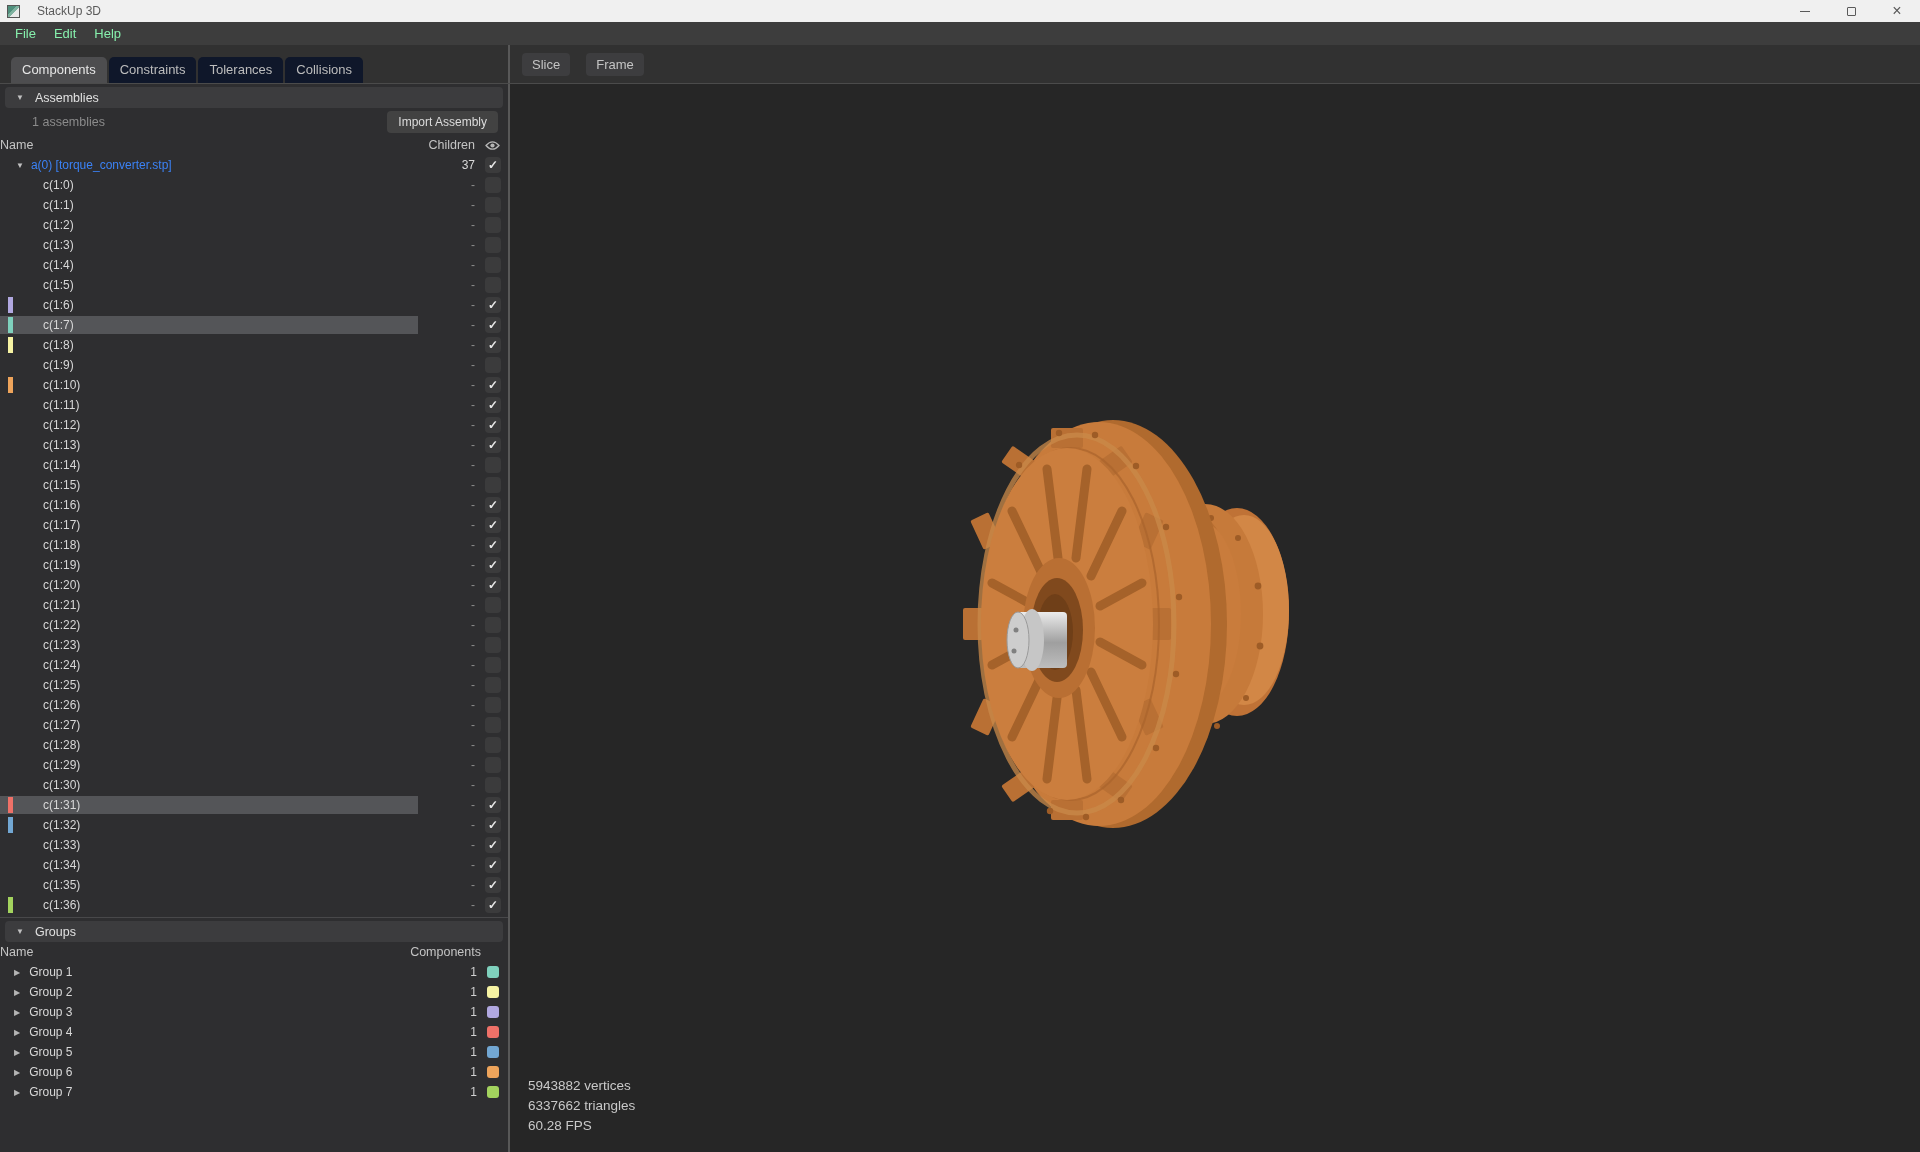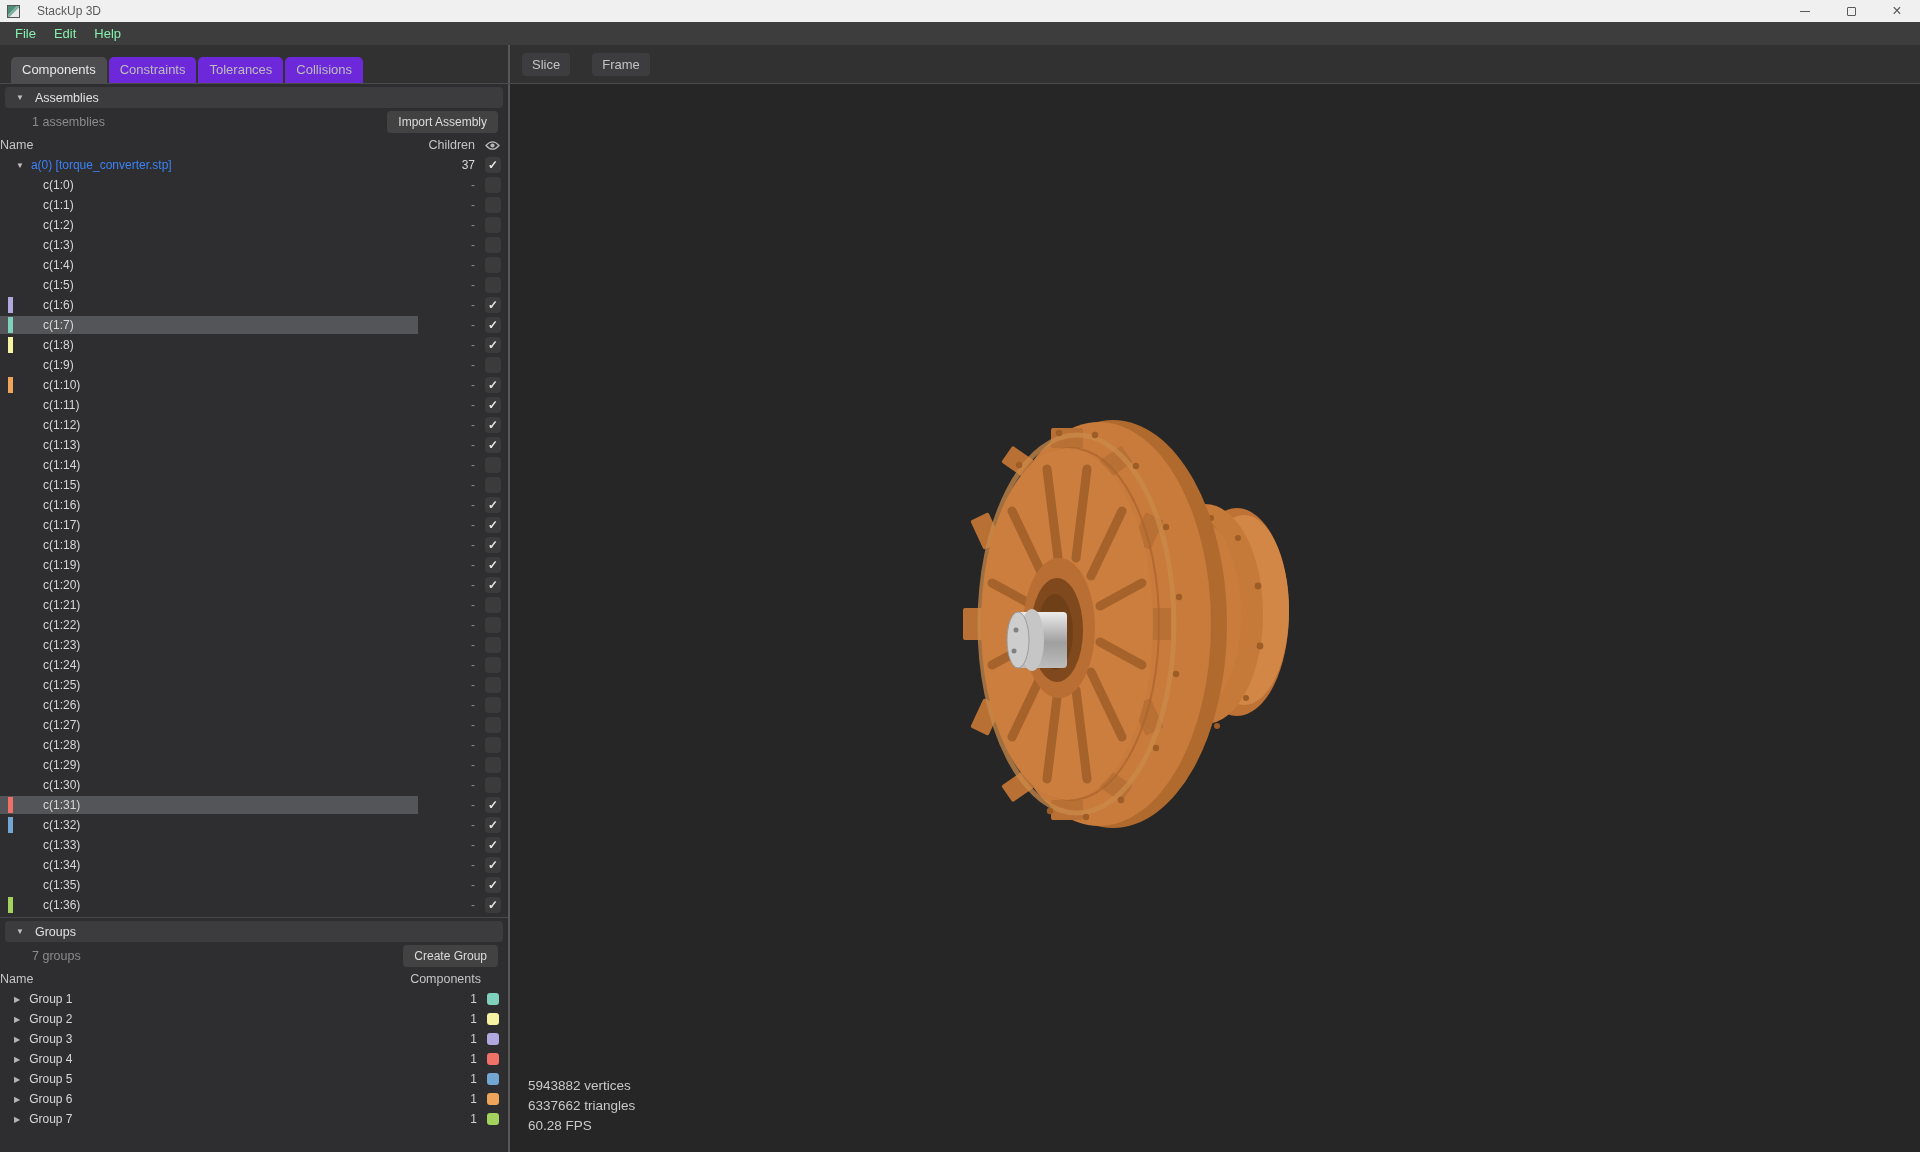--- a/index.html
+++ b/index.html
@@ -27,22 +27,22 @@
   
   .menubar { height:23px; background:#3d3d3d; display:flex; align-items:center;
              padding-left:6px; flex:none; }
   .menu-item { color:#86efac; font-size:13px; padding:2px 9px; }
 
   
   .toolbar { height:39px; background:#313131; border-bottom:1px solid #4b4b4b;
              display:flex; flex:none; }
   .toolbar-left { width:510px; flex:none; border-right:2px solid #585858;
                   display:flex; align-items:flex-end; padding-left:11px; }
-  .toolbar-right { flex:1; display:flex; align-items:center; padding-left:12px; gap:22px; }
-  .tab { font-size:13px; color:#bdbdbd; background:#6d28d9; padding:5px 11px 6px;
+  .toolbar-right { flex:1; display:flex; align-items:center; padding-left:12px; gap:16px; }
+  .tab { font-size:13px; color:#bdbdbd; background:#0f172a; padding:5px 11px 6px;
          border-radius:5px 5px 0 0; margin-right:2px; }
   .tab.active { background:#4d4d4f; color:#e6e6e6; }
   .vtab { font-size:13px; color:#c4c4c4; background:#3d3d3f; padding:4px 10px; border-radius:4px; }
 
   
   .content { display:flex; flex:1; min-height:0; }
   .left-panel { width:510px; flex:none; background:#2e2e30; border-right:2px solid #585858;
                 color:#d6d6d6; font-size:12px; overflow:hidden; }
   .viewport { flex:1; background:#262626; position:relative; }
 
@@ -394,24 +394,20 @@
             </span>
           </div>
         </div>
 
       <div class="groups-block">
         <div class="section-header">
           <span class="tri-down">▼</span>
           <span>Groups</span>
         </div>
 
-        <div class="panel-row">
-          <span class="muted">7 groups</span>
-          <button class="btn">Create Group</button>
-        </div>
 
         <div class="tree-header">
           <span>Name</span>
           <span class="col-right" style="right:27px;">Components</span>
         </div>
 
         <div id="groups-list">
             <div class="grow">
               <span class="tri-right">▶</span>
               <span class="gname">Group 1</span>

